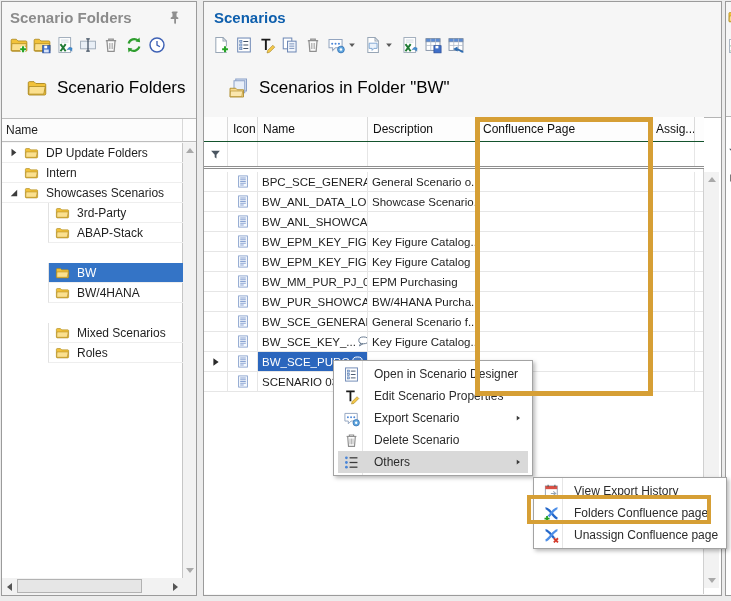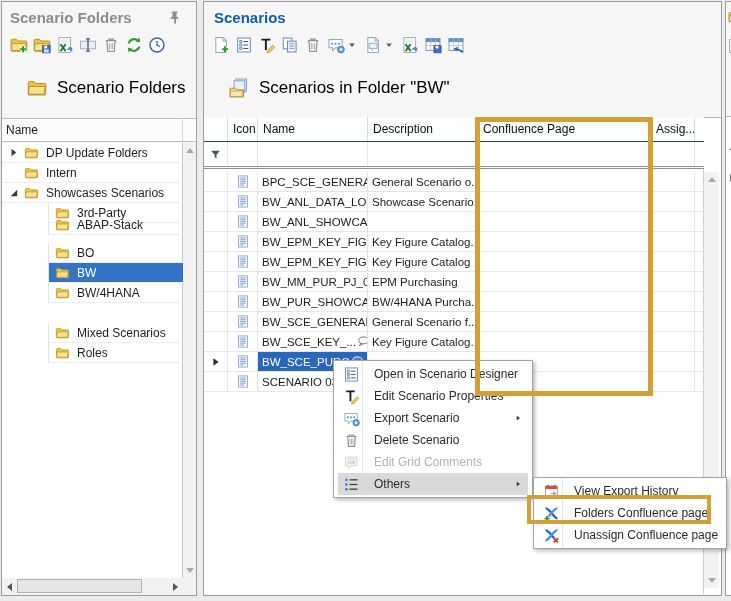--- a/index.html
+++ b/index.html
@@ -220,40 +220,29 @@
           <div class="tree-cell">
             <span class="ic tree-folder">
               <svg viewBox="0 0 16 16" xmlns="http://www.w3.org/2000/svg">
                 <path d="M1 3.8c0-.5.4-.9.9-.9h3.7l1.5 1.5h7c.5 0 .9.4.9.9v7.4c0 .5-.4.9-.9.9H1.9c-.5 0-.9-.4-.9-.9z" fill="#f2c23a" stroke="#a8851c" stroke-width="0.7"></path>
                 <path d="M1.7 6.8h12.9l-1.2 6.1H1.4z" fill="#fbe08e" stroke="#a8851c" stroke-width="0.6"></path>
               </svg>
             </span>
             <span class="tree-label">3rd-Party</span>
           </div>
         </div>
-        <div class="tree-row child" style="top: 72px;">
+        <div class="tree-row child" style="top: 80px;">
           <div class="tree-cell">
             <span class="ic tree-folder">
               <svg viewBox="0 0 16 16" xmlns="http://www.w3.org/2000/svg">
                 <path d="M1 3.8c0-.5.4-.9.9-.9h3.7l1.5 1.5h7c.5 0 .9.4.9.9v7.4c0 .5-.4.9-.9.9H1.9c-.5 0-.9-.4-.9-.9z" fill="#f2c23a" stroke="#a8851c" stroke-width="0.7"></path>
                 <path d="M1.7 6.8h12.9l-1.2 6.1H1.4z" fill="#fbe08e" stroke="#a8851c" stroke-width="0.6"></path>
               </svg>
             </span>
             <span class="tree-label">ABAP-Stack</span>
-          </div>
-        </div>
-        <div class="tree-row child" style="top: 100px;">
-          <div class="tree-cell">
-            <span class="ic tree-folder">
-              <svg viewBox="0 0 16 16" xmlns="http://www.w3.org/2000/svg">
-                <path d="M1 3.8c0-.5.4-.9.9-.9h3.7l1.5 1.5h7c.5 0 .9.4.9.9v7.4c0 .5-.4.9-.9.9H1.9c-.5 0-.9-.4-.9-.9z" fill="#f2c23a" stroke="#a8851c" stroke-width="0.7"></path>
-                <path d="M1.7 6.8h12.9l-1.2 6.1H1.4z" fill="#fbe08e" stroke="#a8851c" stroke-width="0.6"></path>
-              </svg>
-            </span>
-            <span class="tree-label">BO</span>
           </div>
         </div>
         <div class="tree-row child sel" style="top: 120px;">
           <div class="tree-cell" style="background: rgb(52, 116, 198);">
             <span class="ic tree-folder">
               <svg viewBox="0 0 16 16" xmlns="http://www.w3.org/2000/svg">
                 <path d="M1 3.8c0-.5.4-.9.9-.9h3.7l1.5 1.5h7c.5 0 .9.4.9.9v7.4c0 .5-.4.9-.9.9H1.9c-.5 0-.9-.4-.9-.9z" fill="#f2c23a" stroke="#a8851c" stroke-width="0.7"></path>
                 <path d="M1.7 6.8h12.9l-1.2 6.1H1.4z" fill="#fbe08e" stroke="#a8851c" stroke-width="0.6"></path>
               </svg>
             </span>
@@ -768,32 +757,20 @@
         <span class="ic mic">
           <svg viewBox="0 0 16 16" xmlns="http://www.w3.org/2000/svg">
             <path d="M3.4 4.2h9.2" stroke="#8f8f8f" stroke-width="1.1" fill="none"></path>
             <path d="M6 4.2V2.8h4v1.4" fill="none" stroke="#8f8f8f" stroke-width="1.1"></path>
             <path d="M4.4 4.2l.8 9.4h5.6l.8-9.4z" fill="#fcfcfc" stroke="#8f8f8f" stroke-width="1.1"></path>
             <path d="M6.6 6.2v5.4M8 6.2v5.4M9.4 6.2v5.4" stroke="#ababab" stroke-width="0.8"></path>
           </svg>
         </span>
         <span class="mlabel">Delete Scenario</span>
       </div>
-      <div class="mitem disabled">
-        <span class="ic mic">
-          <svg viewBox="0 0 16 16" xmlns="http://www.w3.org/2000/svg">
-            <g opacity="0.55">
-              <path d="M2.2 3h11v8H8l-2.6 2.6V11H2.2z" fill="#f2f2f2" stroke="#aab4ab" stroke-width="0.9"></path>
-              <rect x="4.6" y="4.8" width="6.2" height="4.4" fill="#dfe8df" stroke="#9fb49f" stroke-width="0.6"></rect>
-              <path d="M5 8.6l1.8-1.8 1.4 1.2 1.6-1.8 1 2.4z" fill="#9fb49f"></path>
-            </g>
-          </svg>
-        </span>
-        <span class="mlabel">Edit Grid Comments</span>
-      </div>
       <div class="mitem hl">
         <span class="ic mic">
           <svg viewBox="0 0 16 16" xmlns="http://www.w3.org/2000/svg">
             <circle cx="3.2" cy="3.6" r="1.3" fill="#4a86d8"></circle>
             <path d="M6.2 3.6h7.4" stroke="#3a3a3a" stroke-width="1.2"></path>
             <circle cx="3.2" cy="8" r="1.3" fill="#4a86d8"></circle>
             <path d="M6.2 8h7.4" stroke="#3a3a3a" stroke-width="1.2"></path>
             <circle cx="3.2" cy="12.4" r="1.3" fill="#4a86d8"></circle>
             <path d="M6.2 12.4h7.4" stroke="#3a3a3a" stroke-width="1.2"></path>
           </svg>

